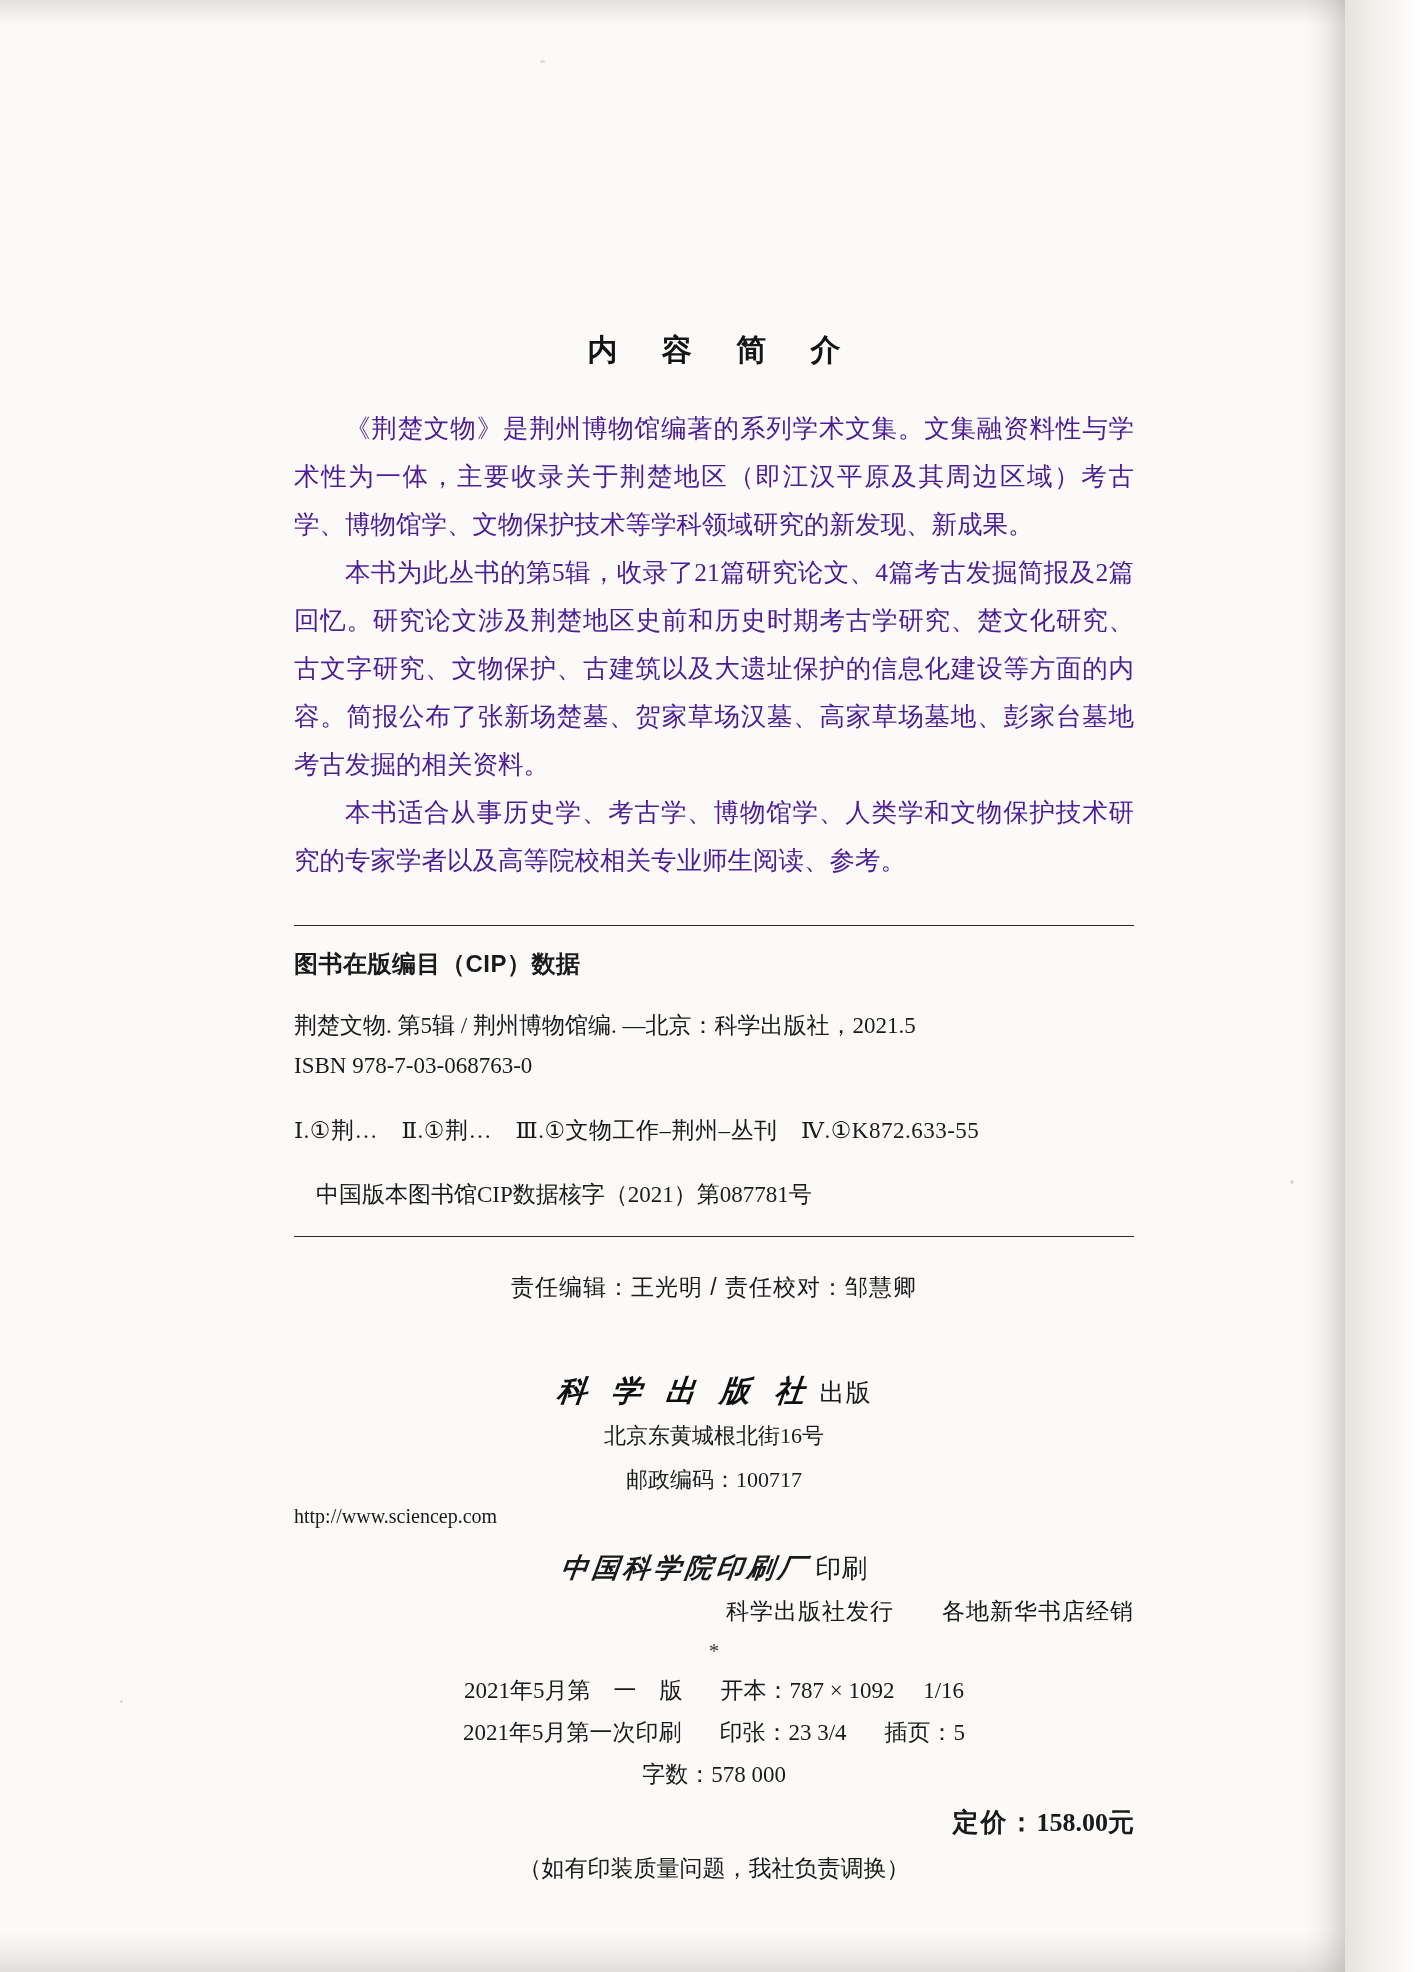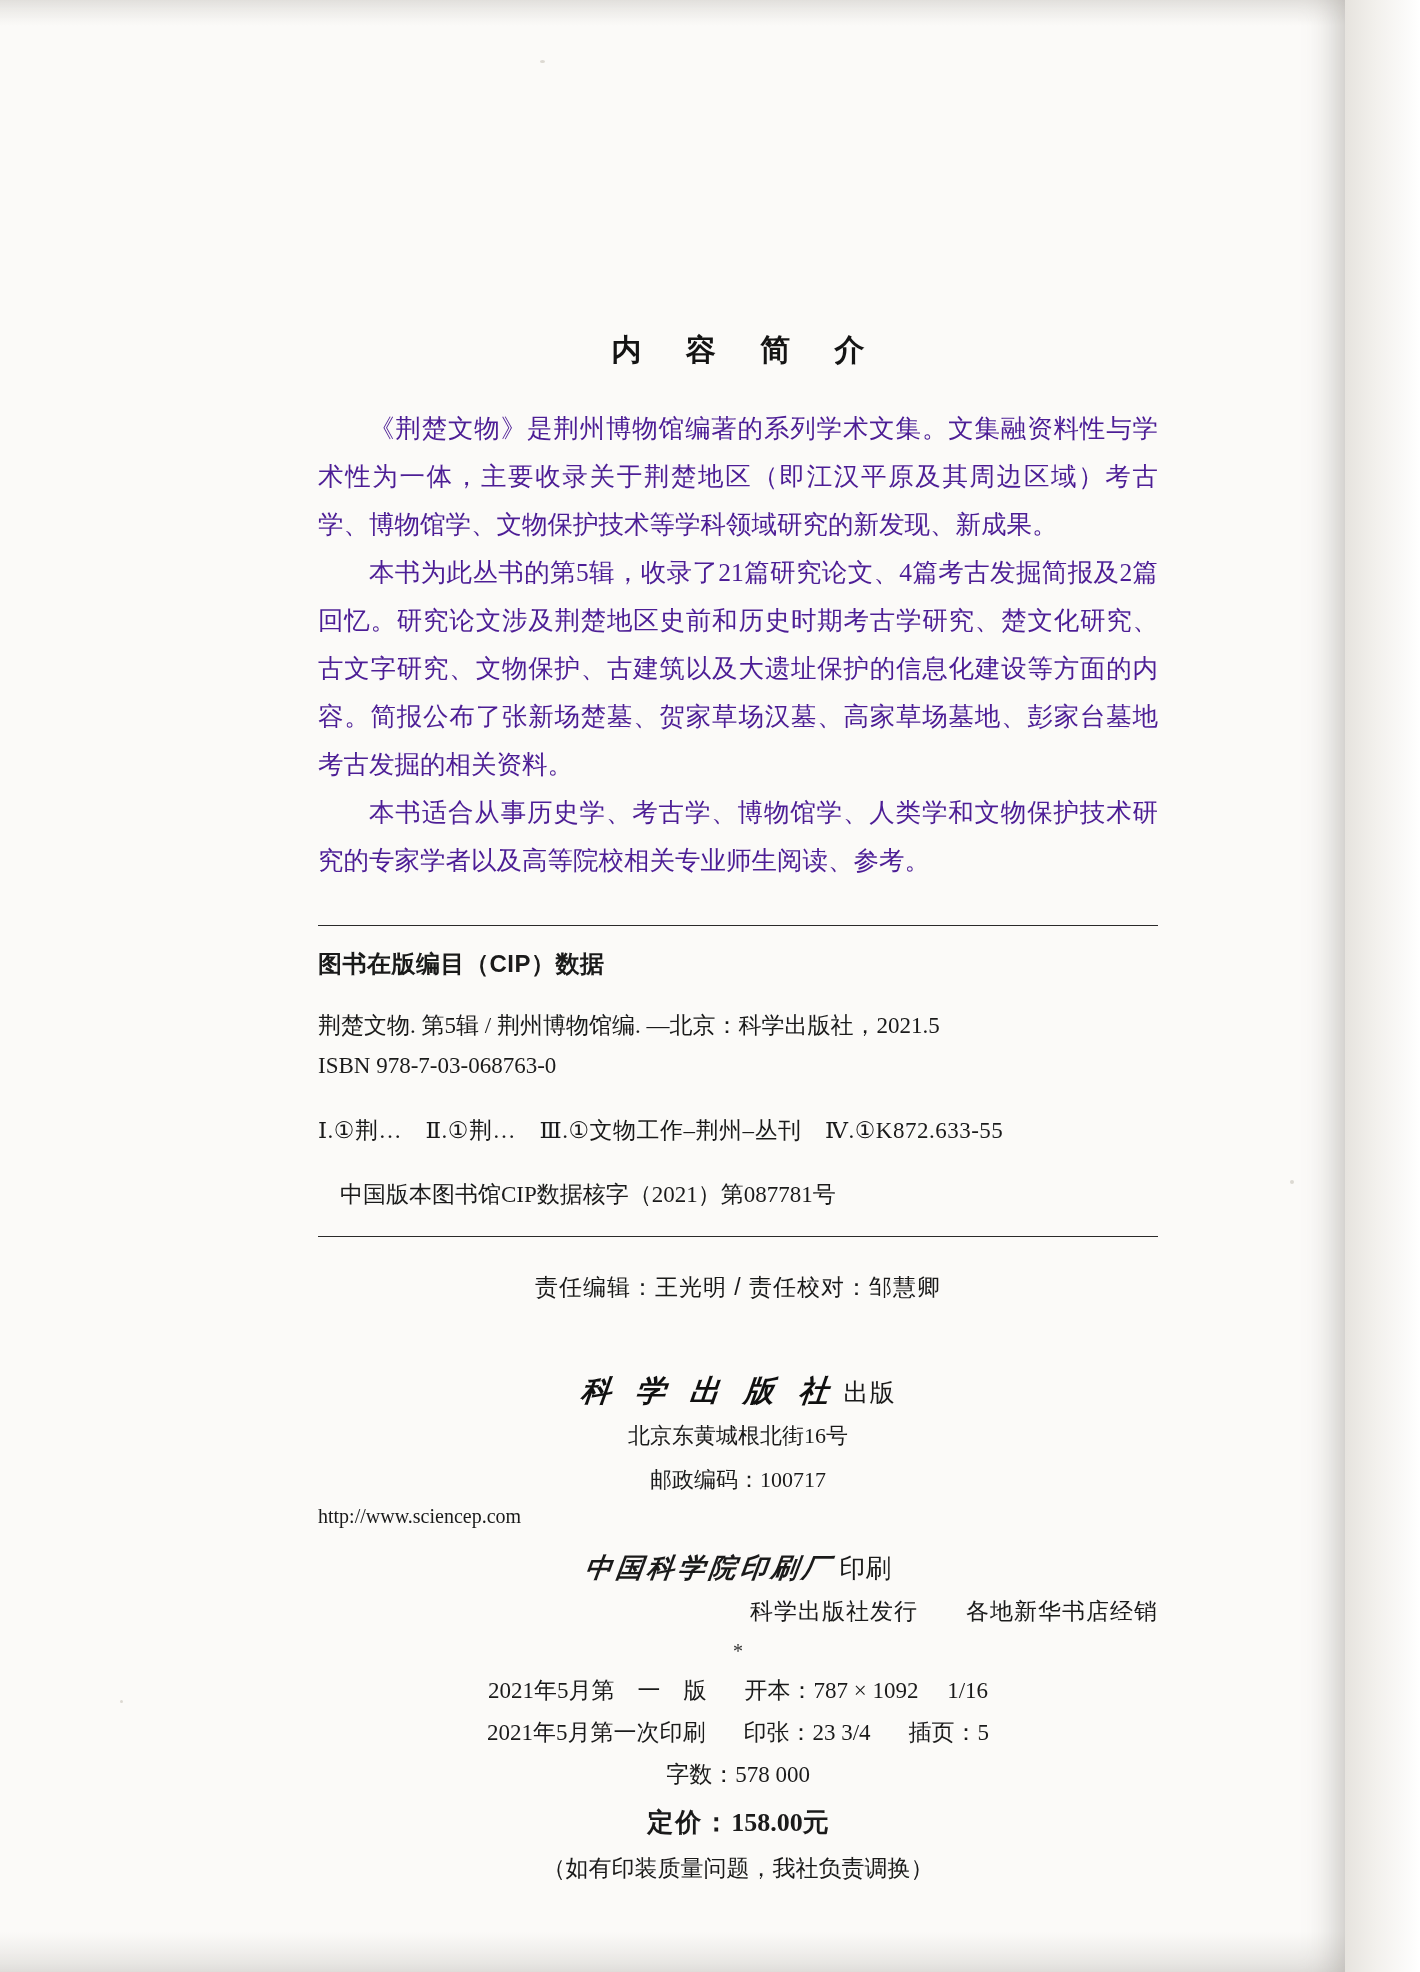--- a/index.html
+++ b/index.html
@@ -50,21 +50,21 @@
   }
   .speck {
     position: absolute;
     background: #cfcac2;
     border-radius: 50%;
     opacity: .7;
   }
 
   .content {
     position: absolute;
-    left: 318px;
+    left: 294px;
     top: 0;
     width: 840px;
   }
 
   
   .section-title {
     margin-top: 330px;
     text-align: center;
     font-size: 30px;
     font-weight: bold;
@@ -201,21 +201,21 @@
 
   
   .imprint {
     margin-top: 6px;
     text-align: center;
     font-size: 23px;
     line-height: 42px;
   }
   .imprint .gap-md { display: inline-block; width: 38px; }
   .price {
-    text-align: center;
+    text-align: right;
     font-size: 26px;
     line-height: 46px;
     margin-top: 4px;
     font-weight: bold;
   }
   .price .label { font-weight: bold; letter-spacing: 2px; }
   .note {
     text-align: center;
     font-size: 23px;
     line-height: 42px;

